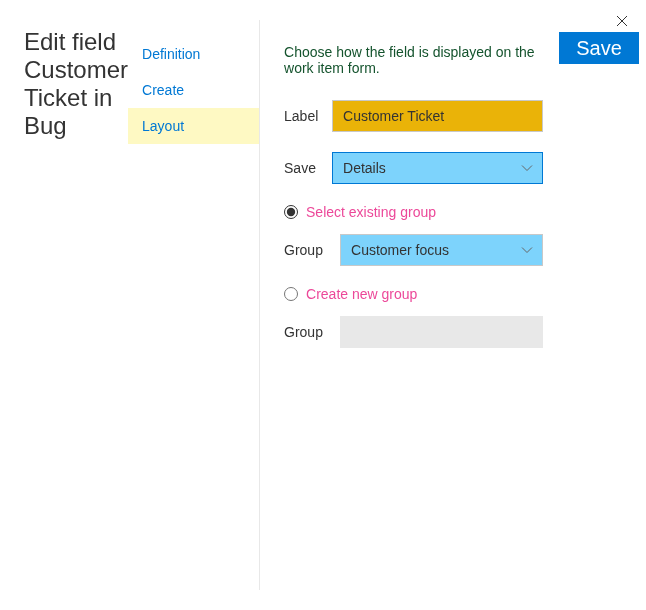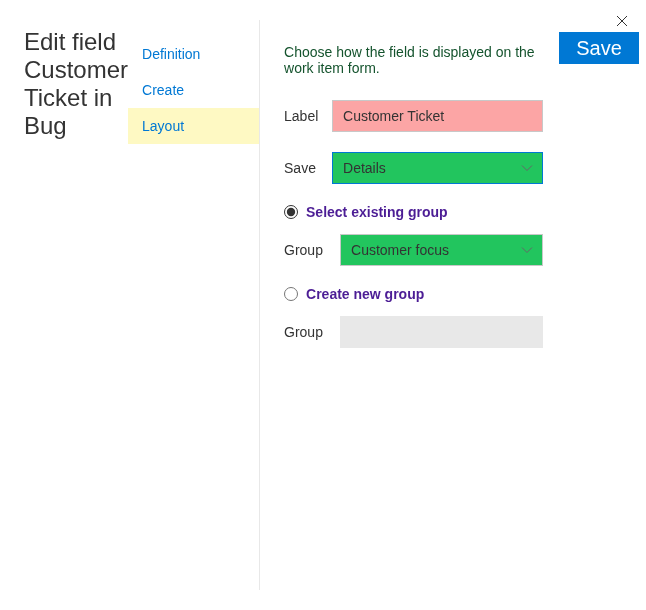--- a/index.html
+++ b/index.html
@@ -89,38 +89,38 @@
     }
     .text-input {
       flex: 1;
       height: 32px;
       border: 1px solid #c8c8c8;
       padding: 0 10px;
       font-size: 14px;
       font-family: inherit;
       color: #333;
       outline: none;
-      background: #fca5a5;
+      background: #eab308;
     }
     .text-input.disabled {
       background: #e8e8e8;
       border: 1px solid #e8e8e8;
     }
     .select-wrap {
       flex: 1;
       position: relative;
     }
     .select-box {
       width: 100%;
       height: 32px;
       border: 1px solid #c8c8c8;
       padding: 0 30px 0 10px;
       font-size: 14px;
       color: #333;
-      background: #22c55e;
+      background: #7dd3fc;
       display: flex;
       align-items: center;
       cursor: pointer;
     }
     .select-box.focused {
       border-color: #0078d4;
     }
     .chevron {
       position: absolute;
       right: 10px;
@@ -134,22 +134,22 @@
       margin-bottom: 14px;
       cursor: pointer;
     }
     .radio-row input[type="radio"] {
       margin-right: 8px;
       width: 14px;
       height: 14px;
       accent-color: #333;
     }
     .radio-label {
-      font-weight: 700;
-      color: #4c1d95;
+      font-weight: 400;
+      color: #ec4899;
     }
     .radio-section {
       margin-bottom: 20px;
     }
     .footer {
       display: flex;
       justify-content: flex-end;
       gap: 8px;
       padding-top: 12px;
     }

